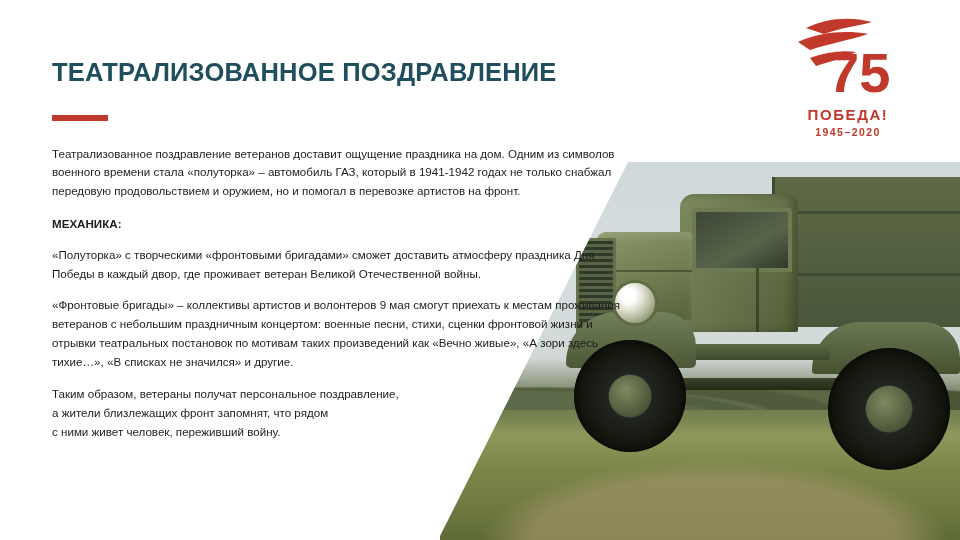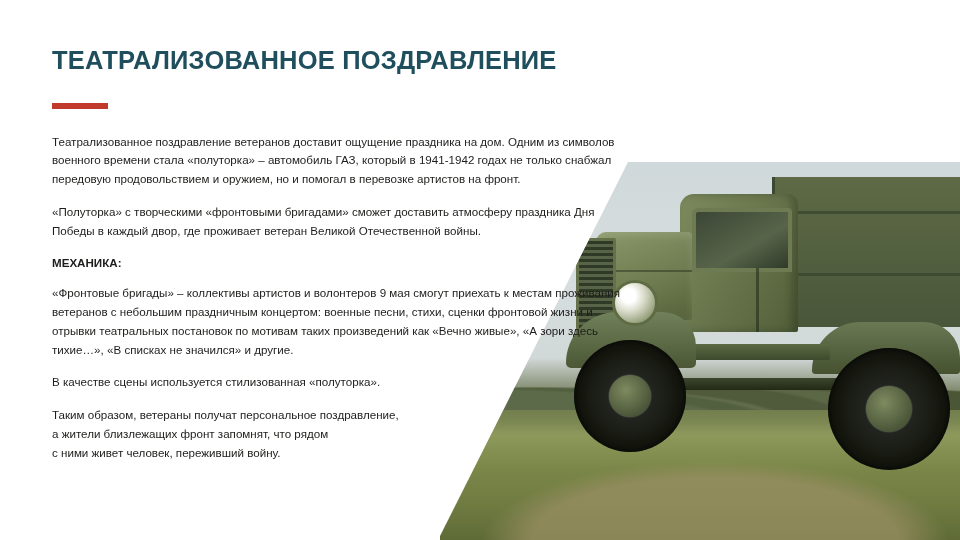--- a/index.html
+++ b/index.html
@@ -212,21 +212,21 @@
     left: 96px; top: 206px;
     width: 220px; height: 12px;
     background: linear-gradient(to bottom, #3c452c, #222a16);
     border-radius: 2px;
   }
 
   
   .content {
     position: absolute;
     left: 52px;
-    top: 44px;
+    top: 56px;
     width: 600px;
   }
   h1.title {
     margin: 0;
     color: #1f4e5c;
     font-size: 25.5px;
     line-height: 1.28;
     font-weight: bold;
     letter-spacing: .2px;
   }
@@ -306,33 +306,46 @@
           <div class="hub"></div>
         </div>
       <div class="wheel wheel-front">
           <div class="hub"></div>
         </div>
     </div>
 
     <div class="wedge"></div>
   </div>
 
+  <div class="logo">
+    <div class="mark">
+      <svg width="120" height="92" viewBox="0 0 120 92" aria-hidden="true">
+        <g fill="#c0392b">
+          <path d="M18 12 C38 2, 62 0, 84 6 C70 10, 52 12, 36 18 Z"></path>
+          <path d="M10 26 C32 16, 58 14, 80 18 C62 24, 40 28, 22 34 Z"></path>
+          <path d="M22 42 C38 36, 54 34, 68 36 C56 42, 40 46, 28 50 Z"></path>
+          <text x="40" y="76" font-family="Liberation Sans, sans-serif" font-size="56" font-weight="bold" fill="#c0392b">75</text>
+        </g>
+      </svg>
+    </div>
+    <div class="pobeda">ПОБЕДА!</div>
+    <div class="years">1945−2020</div>
+  </div>
 
   <div class="content">
     <h1 class="title">
       <span>ТЕАТРАЛИЗОВАННОЕ ПОЗДРАВЛЕНИЕ</span><br>
     </h1>
 
     <div class="rule"></div>
 
     <p class="para">Театрализованное поздравление ветеранов доставит ощущение праздника на дом. Одним из символов военного времени стала «полуторка» – автомобиль ГАЗ, который в 1941-1942 годах не только снабжал передовую продовольствием и оружием, но и помогал в перевозке артистов на фронт.</p>
+    <p class="para bold">МЕХАНИКА:</p>
+
     <p class="para tight">«Полуторка» с творческими «фронтовыми бригадами» сможет доставить атмосферу праздника Дня Победы в каждый двор, где проживает ветеран Великой Отечественной войны.</p>
 
-    <p class="para bold">МЕХАНИКА:</p>
-
     <p class="para">«Фронтовые бригады» – коллективы артистов и волонтеров 9 мая смогут приехать к местам проживания ветеранов с небольшим праздничным концертом: военные песни, стихи, сценки фронтовой жизни и отрывки театральных постановок по мотивам таких произведений как «Вечно живые», «А зори здесь тихие…», «В списках не значился» и другие.</p>
-    <p class="para">В качестве сцены используется стилизованная «полуторка».</p>
     <p class="para" style="white-space: pre-line;">Таким образом, ветераны получат персональное поздравление,
 а жители  близлежащих фронт запомнят, что рядом
 с ними живет человек, переживший войну.</p>
   </div>
 
 </div>
 
 </body></html>

